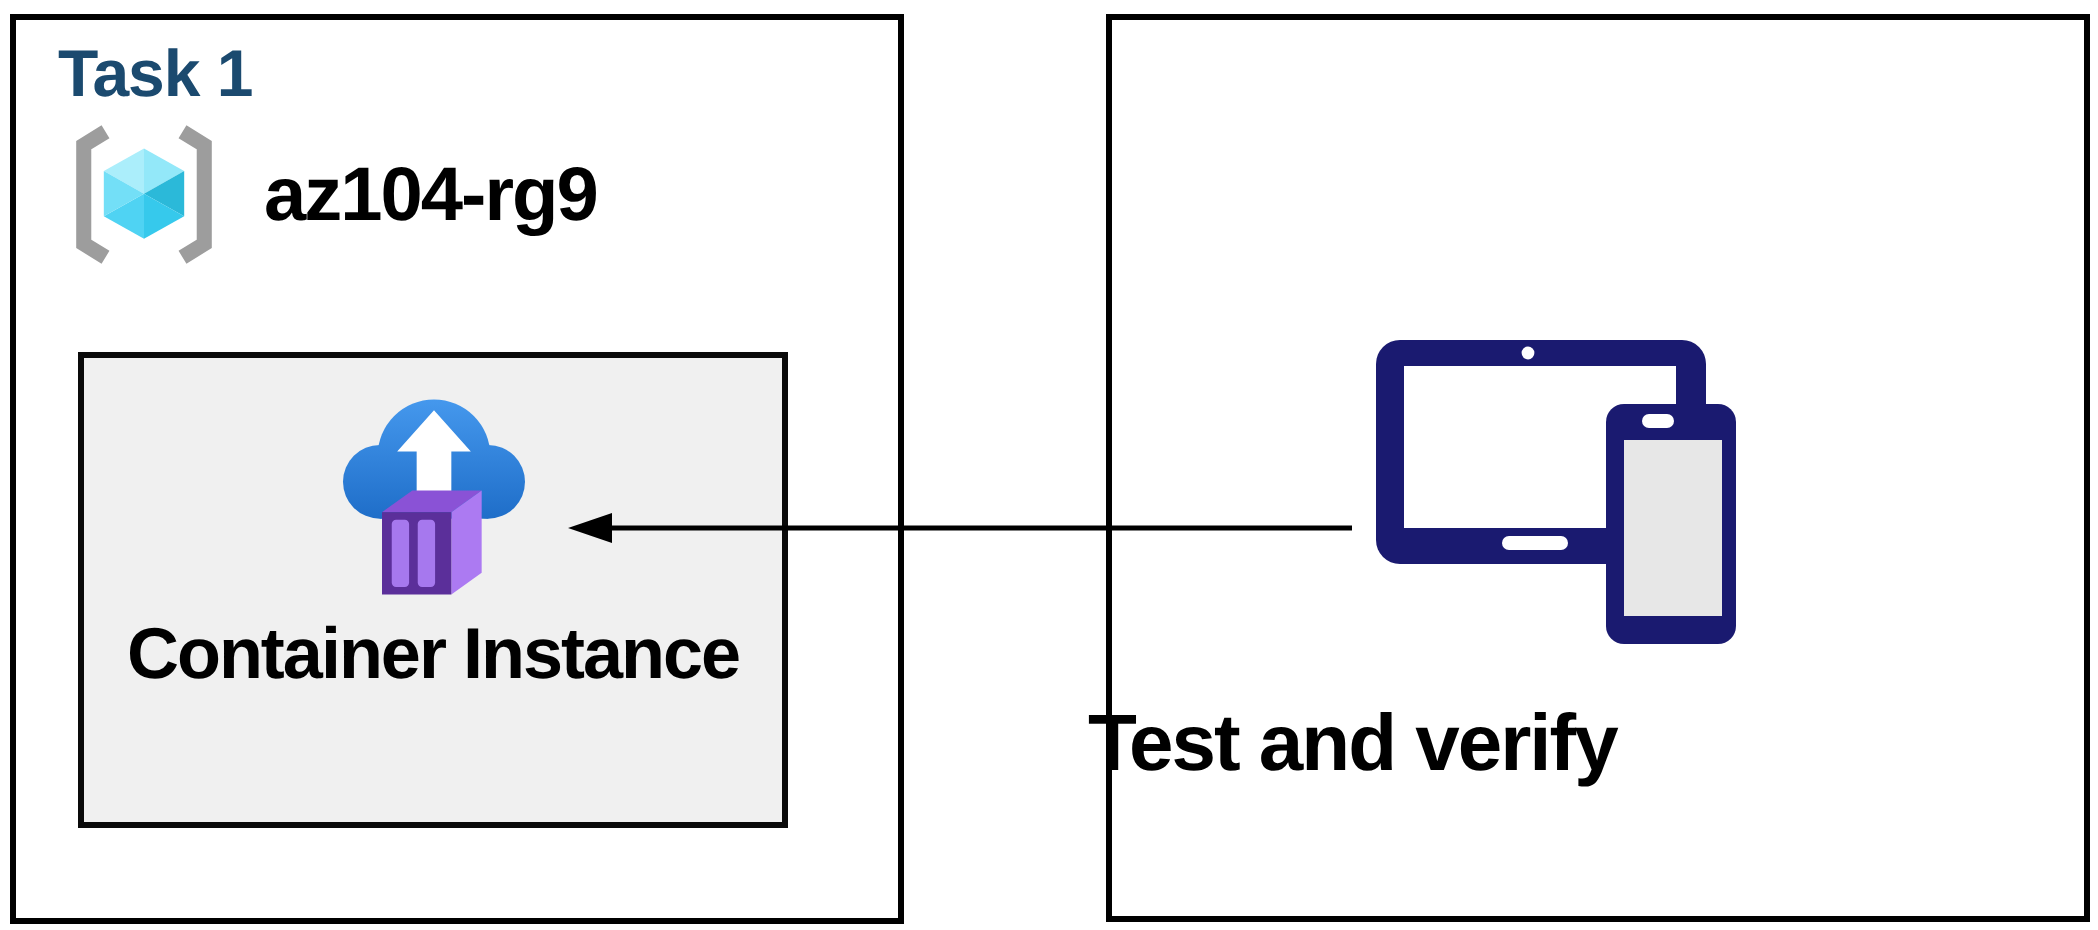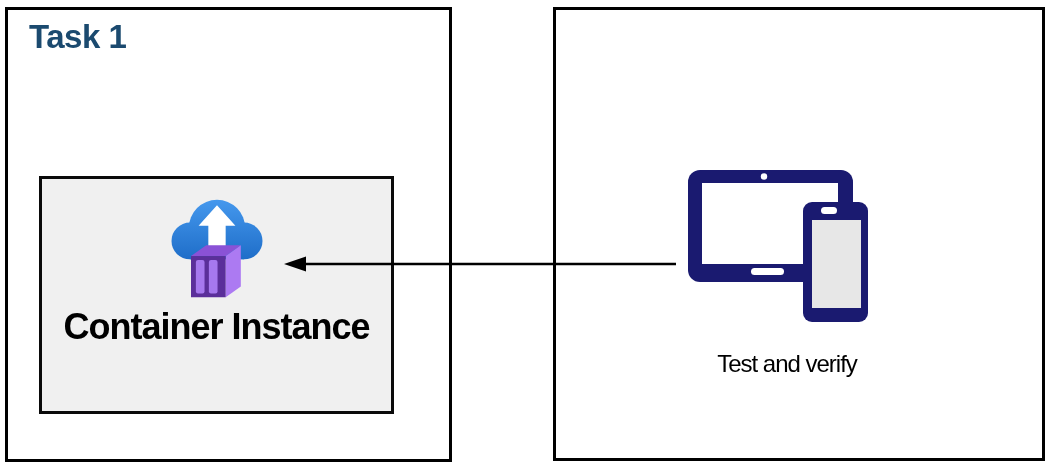--- a/index.html
+++ b/index.html
@@ -41,36 +41,49 @@
     border:3px solid #0a0a0a;background:var(--container-box-bg);box-sizing:border-box;
     display:flex;flex-direction:column;align-items:center;
   }
   .ci-icon{margin-top:12px;}
   .ci-label{
     font-size:36px;font-weight:700;color:var(--label-text);
     letter-spacing:-1px;white-space:nowrap;
   }
   .devices-wrap{position:absolute;left:131px;top:158px;width:182px;height:156px;}
   .test-label{
-    position:absolute;left:0;right:0;top:340px;text-align:center;
+    position:absolute;left:0;right:0;top:340px;text-align:left;
     transform:translateX(-12px);
-    font-size:24px;font-weight:400;color:var(--label-text);letter-spacing:-1px;white-space:nowrap;
+    font-size:40px;font-weight:700;color:var(--label-text);letter-spacing:-1px;white-space:nowrap;
   }
   .arrow-overlay{
     position:absolute;left:0;top:0;width:1049px;height:465px;pointer-events:none;z-index:5;
   }
 </style>
 </head>
 <body>
 
 <div class="canvas">
 
   <div class="task-box left">
     <div class="task-title">Task 1</div>
 
+    <div class="rg-row">
+      <svg class="rg-icon" width="84" height="77" viewBox="0 0 100 92" aria-hidden="true">
+        <path d="M27,7 L14,15 L14,74 L27,82" fill="none" stroke="var(--bracket-gray,#9d9d9d)" stroke-width="9"></path>
+        <path d="M73,7 L86,15 L86,74 L73,82" fill="none" stroke="var(--bracket-gray,#9d9d9d)" stroke-width="9"></path>
+        <polygon points="50,17 26,30.5 50,44" fill="var(--cube-cyan-light,#abeefb)"></polygon>
+        <polygon points="50,17 74,30.5 50,44" fill="#93e8f9"></polygon>
+        <polygon points="74,30.5 74,57.5 50,44" fill="var(--cube-cyan-dark,#2bb9d9)"></polygon>
+        <polygon points="74,57.5 50,71 50,44" fill="#36c9ec"></polygon>
+        <polygon points="50,71 26,57.5 50,44" fill="#4fd3f3"></polygon>
+        <polygon points="26,57.5 26,30.5 50,44" fill="#73dff7"></polygon>
+      </svg>
+      <span class="rg-name">az104-rg9</span>
+    </div>
 
     <div class="inner-box">
       <svg class="ci-icon" width="104" height="115" viewBox="0 0 96 106" aria-hidden="true">
         <defs>
           <linearGradient id="cg" gradientUnits="userSpaceOnUse" x1="48" y1="8" x2="48" y2="64">
             <stop offset="0" stop-color="var(--cloud-blue-top,#4598ed)"></stop>
             <stop offset="1" stop-color="var(--cloud-blue-bottom,#1e6dc8)"></stop>
           </linearGradient>
         </defs>
         <g>

